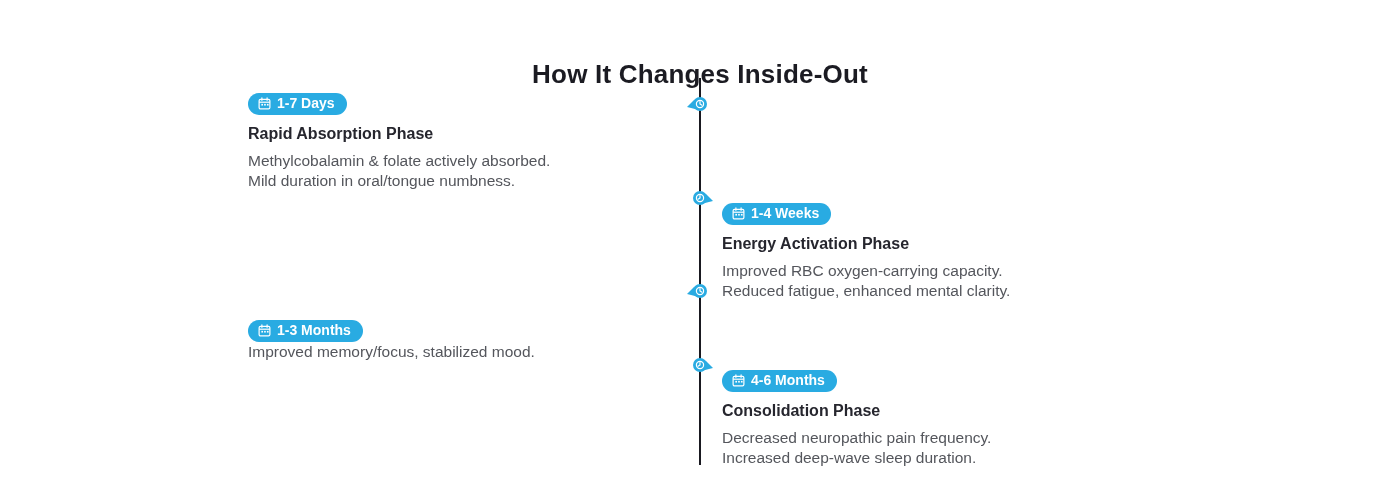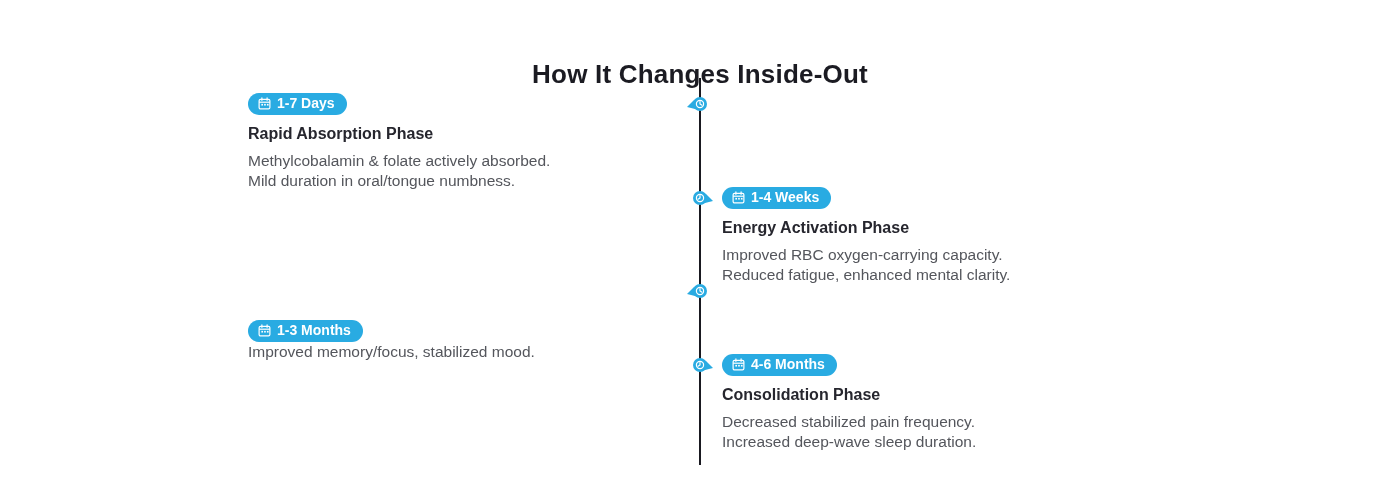--- a/index.html
+++ b/index.html
@@ -22,21 +22,21 @@
     font-size:26px;font-weight:800;color:var(--ink);
     letter-spacing:.2px;
     margin-top:33px;
   }
   .timeline-line{
     position:absolute;left:699px;top:78px;
     width:2px;height:387px;background:#191920;
   }
   .phase{position:absolute;width:430px;}
   .phase.left{right:722px;}
-  .phase.right{left:722px;text-align:left;}
+  .phase.right{left:722px;text-align:left;margin-top:16px;}
   .badge{
     display:inline-flex;align-items:center;gap:6px;
     background:var(--blue);color:#ffffff;
     font-size:14px;font-weight:700;
     padding:3px 12px 4px 10px;border-radius:999px;
     line-height:15px;
   }
   .badge svg{display:block;}
   .phase-title{
     font-size:16px;font-weight:800;color:var(--title);
@@ -150,17 +150,17 @@
         <line x1="1.2" y1="5.6" x2="12.8" y2="5.6" stroke="#ffffff" stroke-width="1.3"></line>
         <line x1="4.2" y1="1" x2="4.2" y2="3.6" stroke="#ffffff" stroke-width="1.3" stroke-linecap="round"></line>
         <line x1="9.8" y1="1" x2="9.8" y2="3.6" stroke="#ffffff" stroke-width="1.3" stroke-linecap="round"></line>
         <rect x="3.6" y="7.4" width="1.8" height="1.8" fill="#ffffff"></rect>
         <rect x="6.6" y="7.4" width="1.8" height="1.8" fill="#ffffff"></rect>
         <rect x="9.6" y="7.4" width="1.8" height="1.8" fill="#ffffff"></rect>
       </svg>
       <span>4-6 Months</span>
     </span>
     <div class="phase-title">Consolidation Phase</div>
-    <div class="desc-line">Decreased stabilized pain frequency.</div>
+    <div class="desc-line">Decreased neuropathic pain frequency.</div>
     <div class="desc-line">Increased deep-wave sleep duration.</div>
   </div>
 
 </div>
 
 </body></html>

